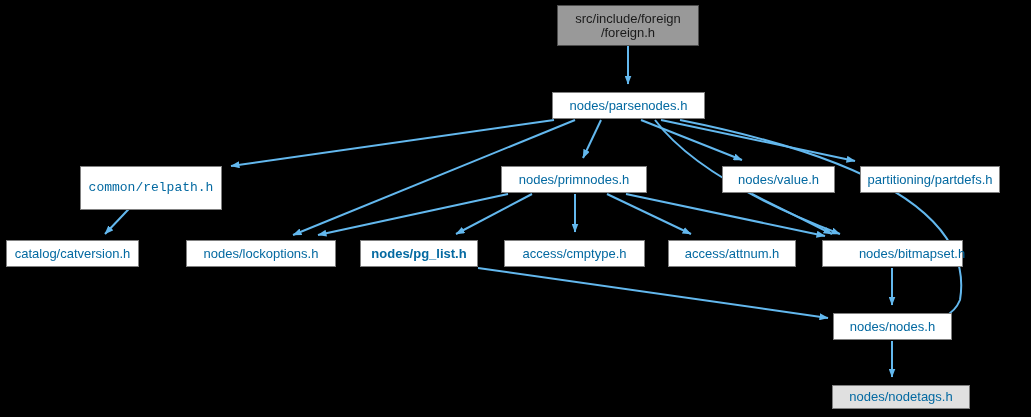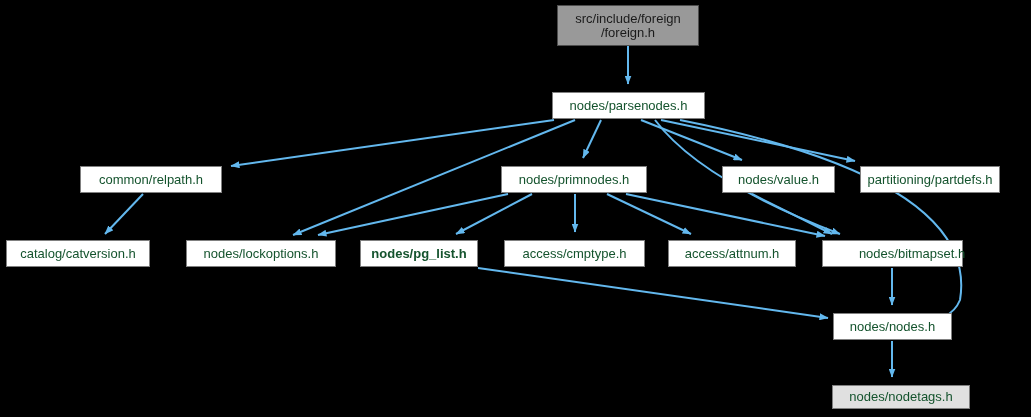--- a/index.html
+++ b/index.html
@@ -25,21 +25,21 @@
     left: 0;
     top: 0;
     width: 1031px;
     height: 417px;
   }
   .node-box {
     position: absolute;
     box-sizing: border-box;
     border: 1px solid #808080;
     background: #ffffff;
-    color: #14532d;
+    color: #0369a1;
     font-size: 13px;
     line-height: 14px;
     display: flex;
     align-items: center;
     justify-content: center;
     text-align: center;
     white-space: pre-line;
     letter-spacing: 0px;
   }
   .node-box.fill-gray {
@@ -86,25 +86,25 @@
         <path d="M478,268 L828,318" fill="none" stroke="#63b8ee" stroke-width="2" marker-end="url(#arrowhead)"></path>
         <path d="M892,268 L892,305" fill="none" stroke="#63b8ee" stroke-width="2" marker-end="url(#arrowhead)"></path>
         <path d="M892,341 L892,377" fill="none" stroke="#63b8ee" stroke-width="2" marker-end="url(#arrowhead)"></path>
       </g>
   </svg>
 
   <div id="nodes-layer">
       <div class="node-box fill-gray" style="left: 557px; top: 5px; width: 142px; height: 41px;">src/include/foreign
 /foreign.h</div>
       <div class="node-box fill-white" style="left: 552px; top: 92px; width: 153px; height: 27px;">nodes/parsenodes.h</div>
-      <div class="node-box fill-white" style="left: 80px; top: 166px; width: 142px; height: 27px;">common/relpath.h</div>
+      <div class="node-box fill-white" style="left: 80px; top: 166px; width: 142px; height: 44px; font-family: Liberation Mono, monospace;">common/relpath.h</div>
       <div class="node-box fill-white" style="left: 501px; top: 166px; width: 146px; height: 27px;">nodes/primnodes.h</div>
       <div class="node-box fill-white" style="left: 722px; top: 166px; width: 113px; height: 27px;">nodes/value.h</div>
       <div class="node-box fill-white" style="left: 860px; top: 166px; width: 140px; height: 27px;">partitioning/partdefs.h</div>
-      <div class="node-box fill-white" style="left: 6px; top: 240px; width: 144px; height: 27px;">catalog/catversion.h</div>
+      <div class="node-box fill-white" style="left: 6px; top: 240px; width: 133px; height: 27px;">catalog/catversion.h</div>
       <div class="node-box fill-white" style="left: 186px; top: 240px; width: 150px; height: 27px;">nodes/lockoptions.h</div>
       <div class="node-box fill-white" style="left: 360px; top: 240px; width: 118px; height: 27px; font-weight: bold;">nodes/pg_list.h</div>
       <div class="node-box fill-white" style="left: 504px; top: 240px; width: 141px; height: 27px;">access/cmptype.h</div>
       <div class="node-box fill-white" style="left: 668px; top: 240px; width: 128px; height: 27px;">access/attnum.h</div>
       <div class="node-box fill-white" style="left: 822px; top: 240px; width: 141px; height: 27px; padding-left: 39px;">nodes/bitmapset.h</div>
       <div class="node-box fill-white" style="left: 833px; top: 313px; width: 119px; height: 27px;">nodes/nodes.h</div>
       <div class="node-box fill-lightgray" style="left: 824px; top: 385px; width: 138px; height: 24px; margin-left: 8px;">nodes/nodetags.h</div>
     </div>
 
 </div>

